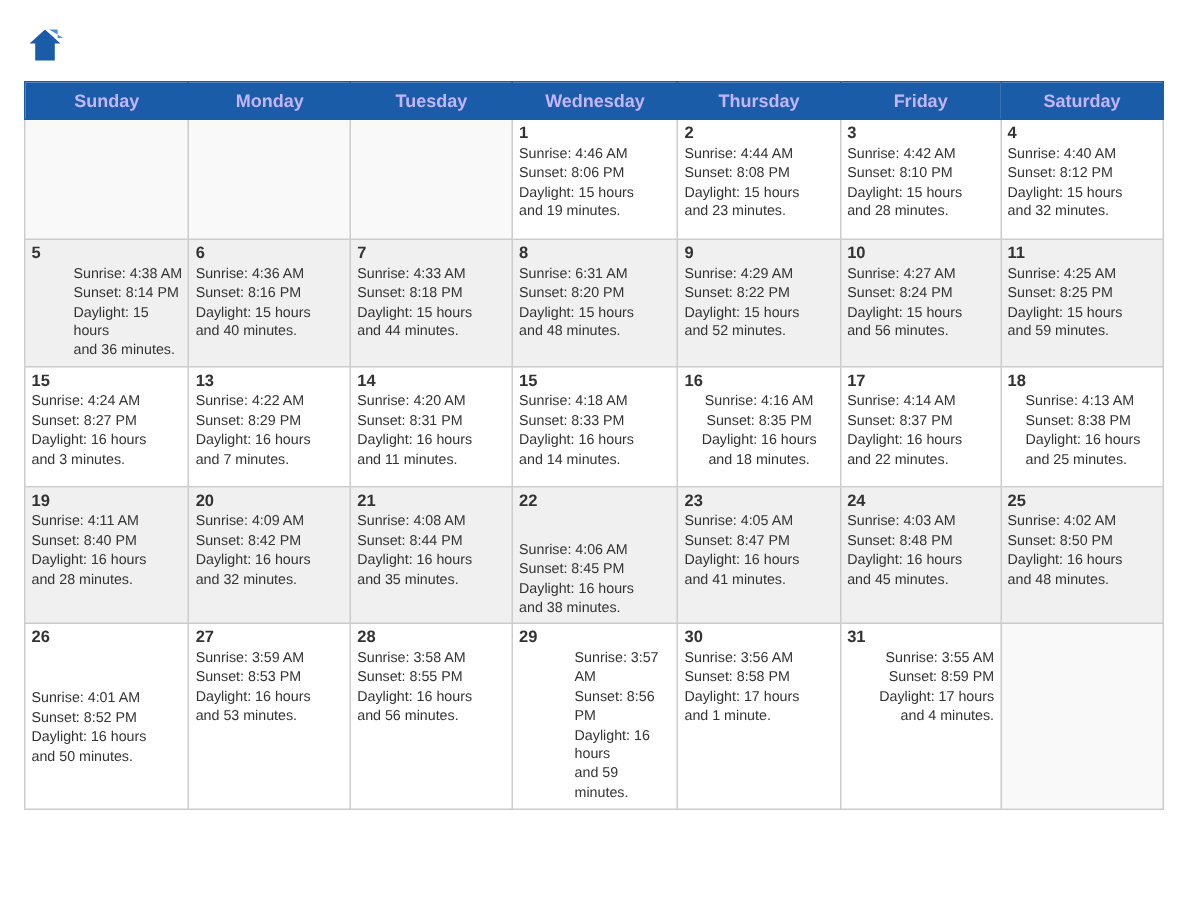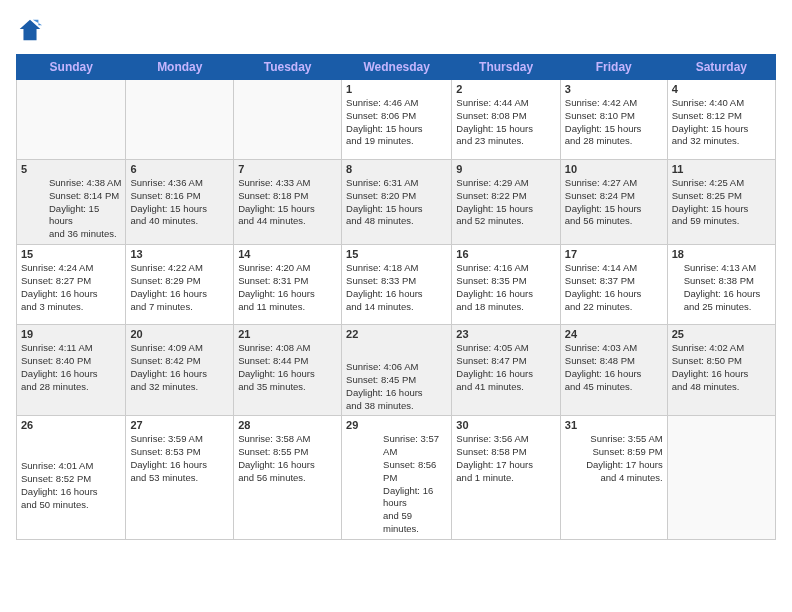--- a/index.html
+++ b/index.html
@@ -240,21 +240,21 @@
           </td>
           <td>
             <div class="day-number">15</div>
             <div class="day-info" style="white-space: pre-line;">Sunrise: 4:18 AM
 Sunset: 8:33 PM
 Daylight: 16 hours
 and 14 minutes.</div>
           </td>
           <td>
             <div class="day-number">16</div>
-            <div class="day-info" style="white-space: pre-line;">Sunrise: 4:16 AM
+            <div class="day-info" style="white-space: pre-line; text-align: center;">Sunrise: 4:16 AM
 Sunset: 8:35 PM
 Daylight: 16 hours
 and 18 minutes.</div>
           </td>
           <td>
             <div class="day-number">17</div>
             <div class="day-info" style="white-space: pre-line;">Sunrise: 4:14 AM
 Sunset: 8:37 PM
 Daylight: 16 hours
 and 22 minutes.</div>

